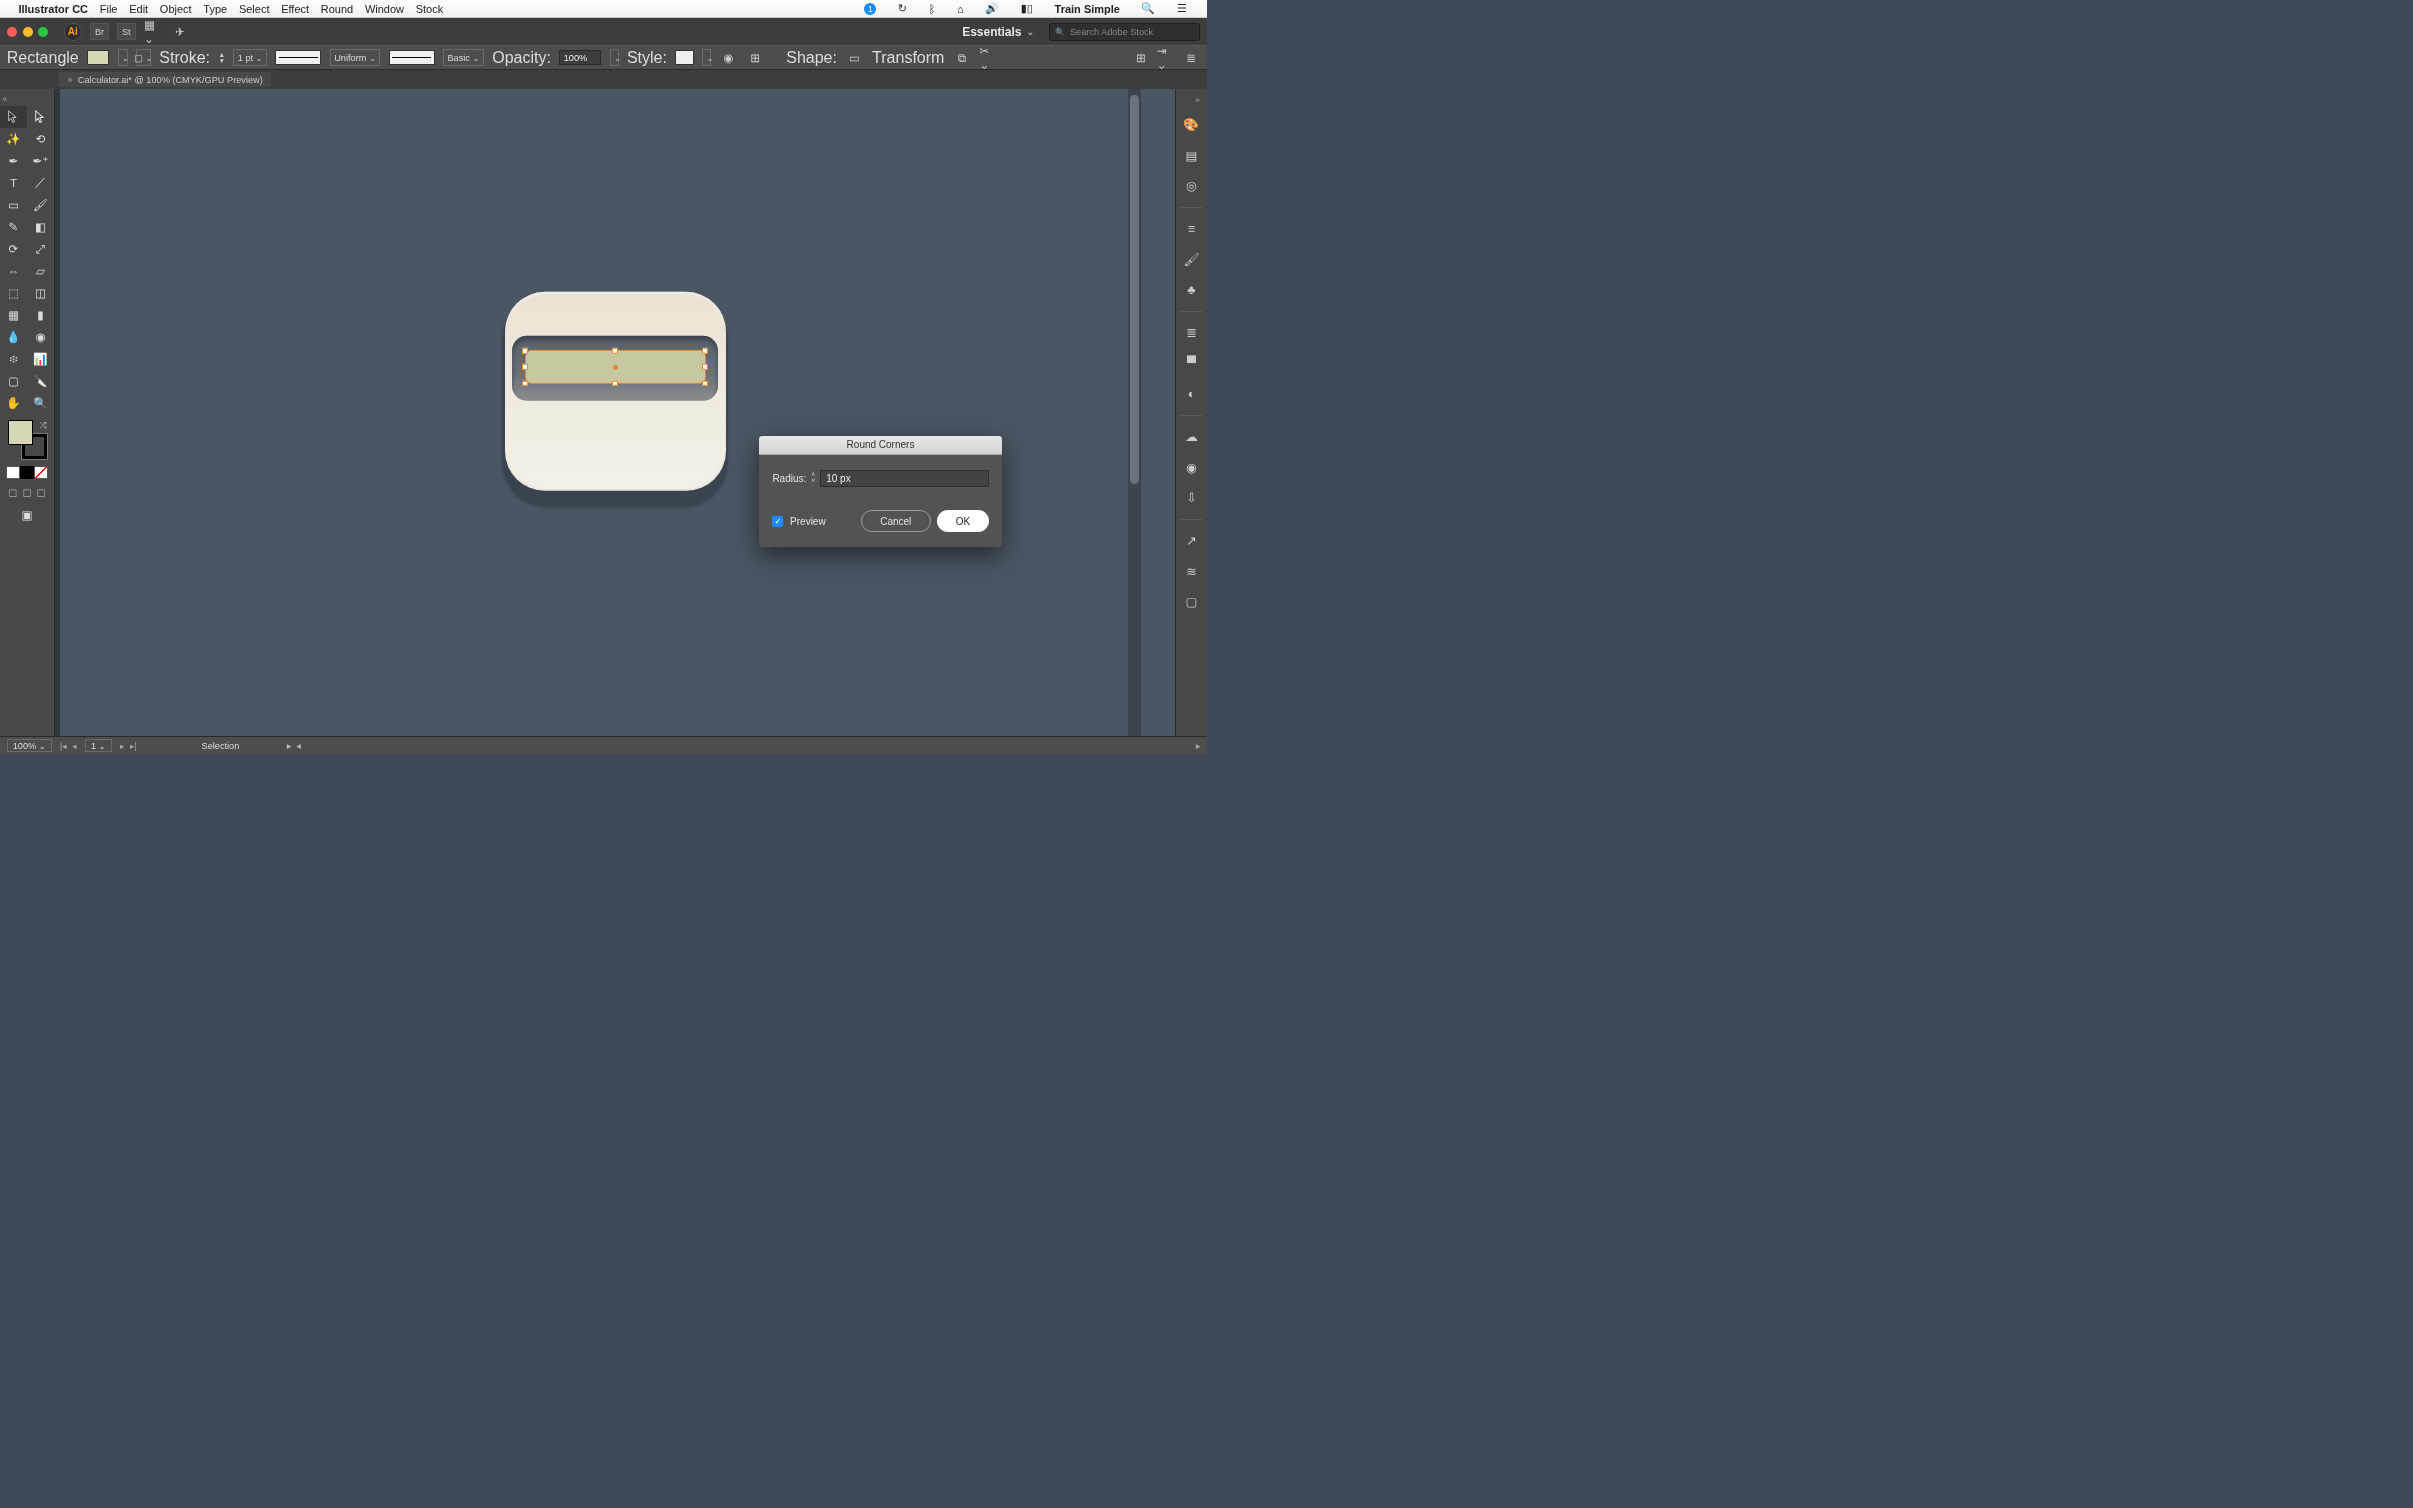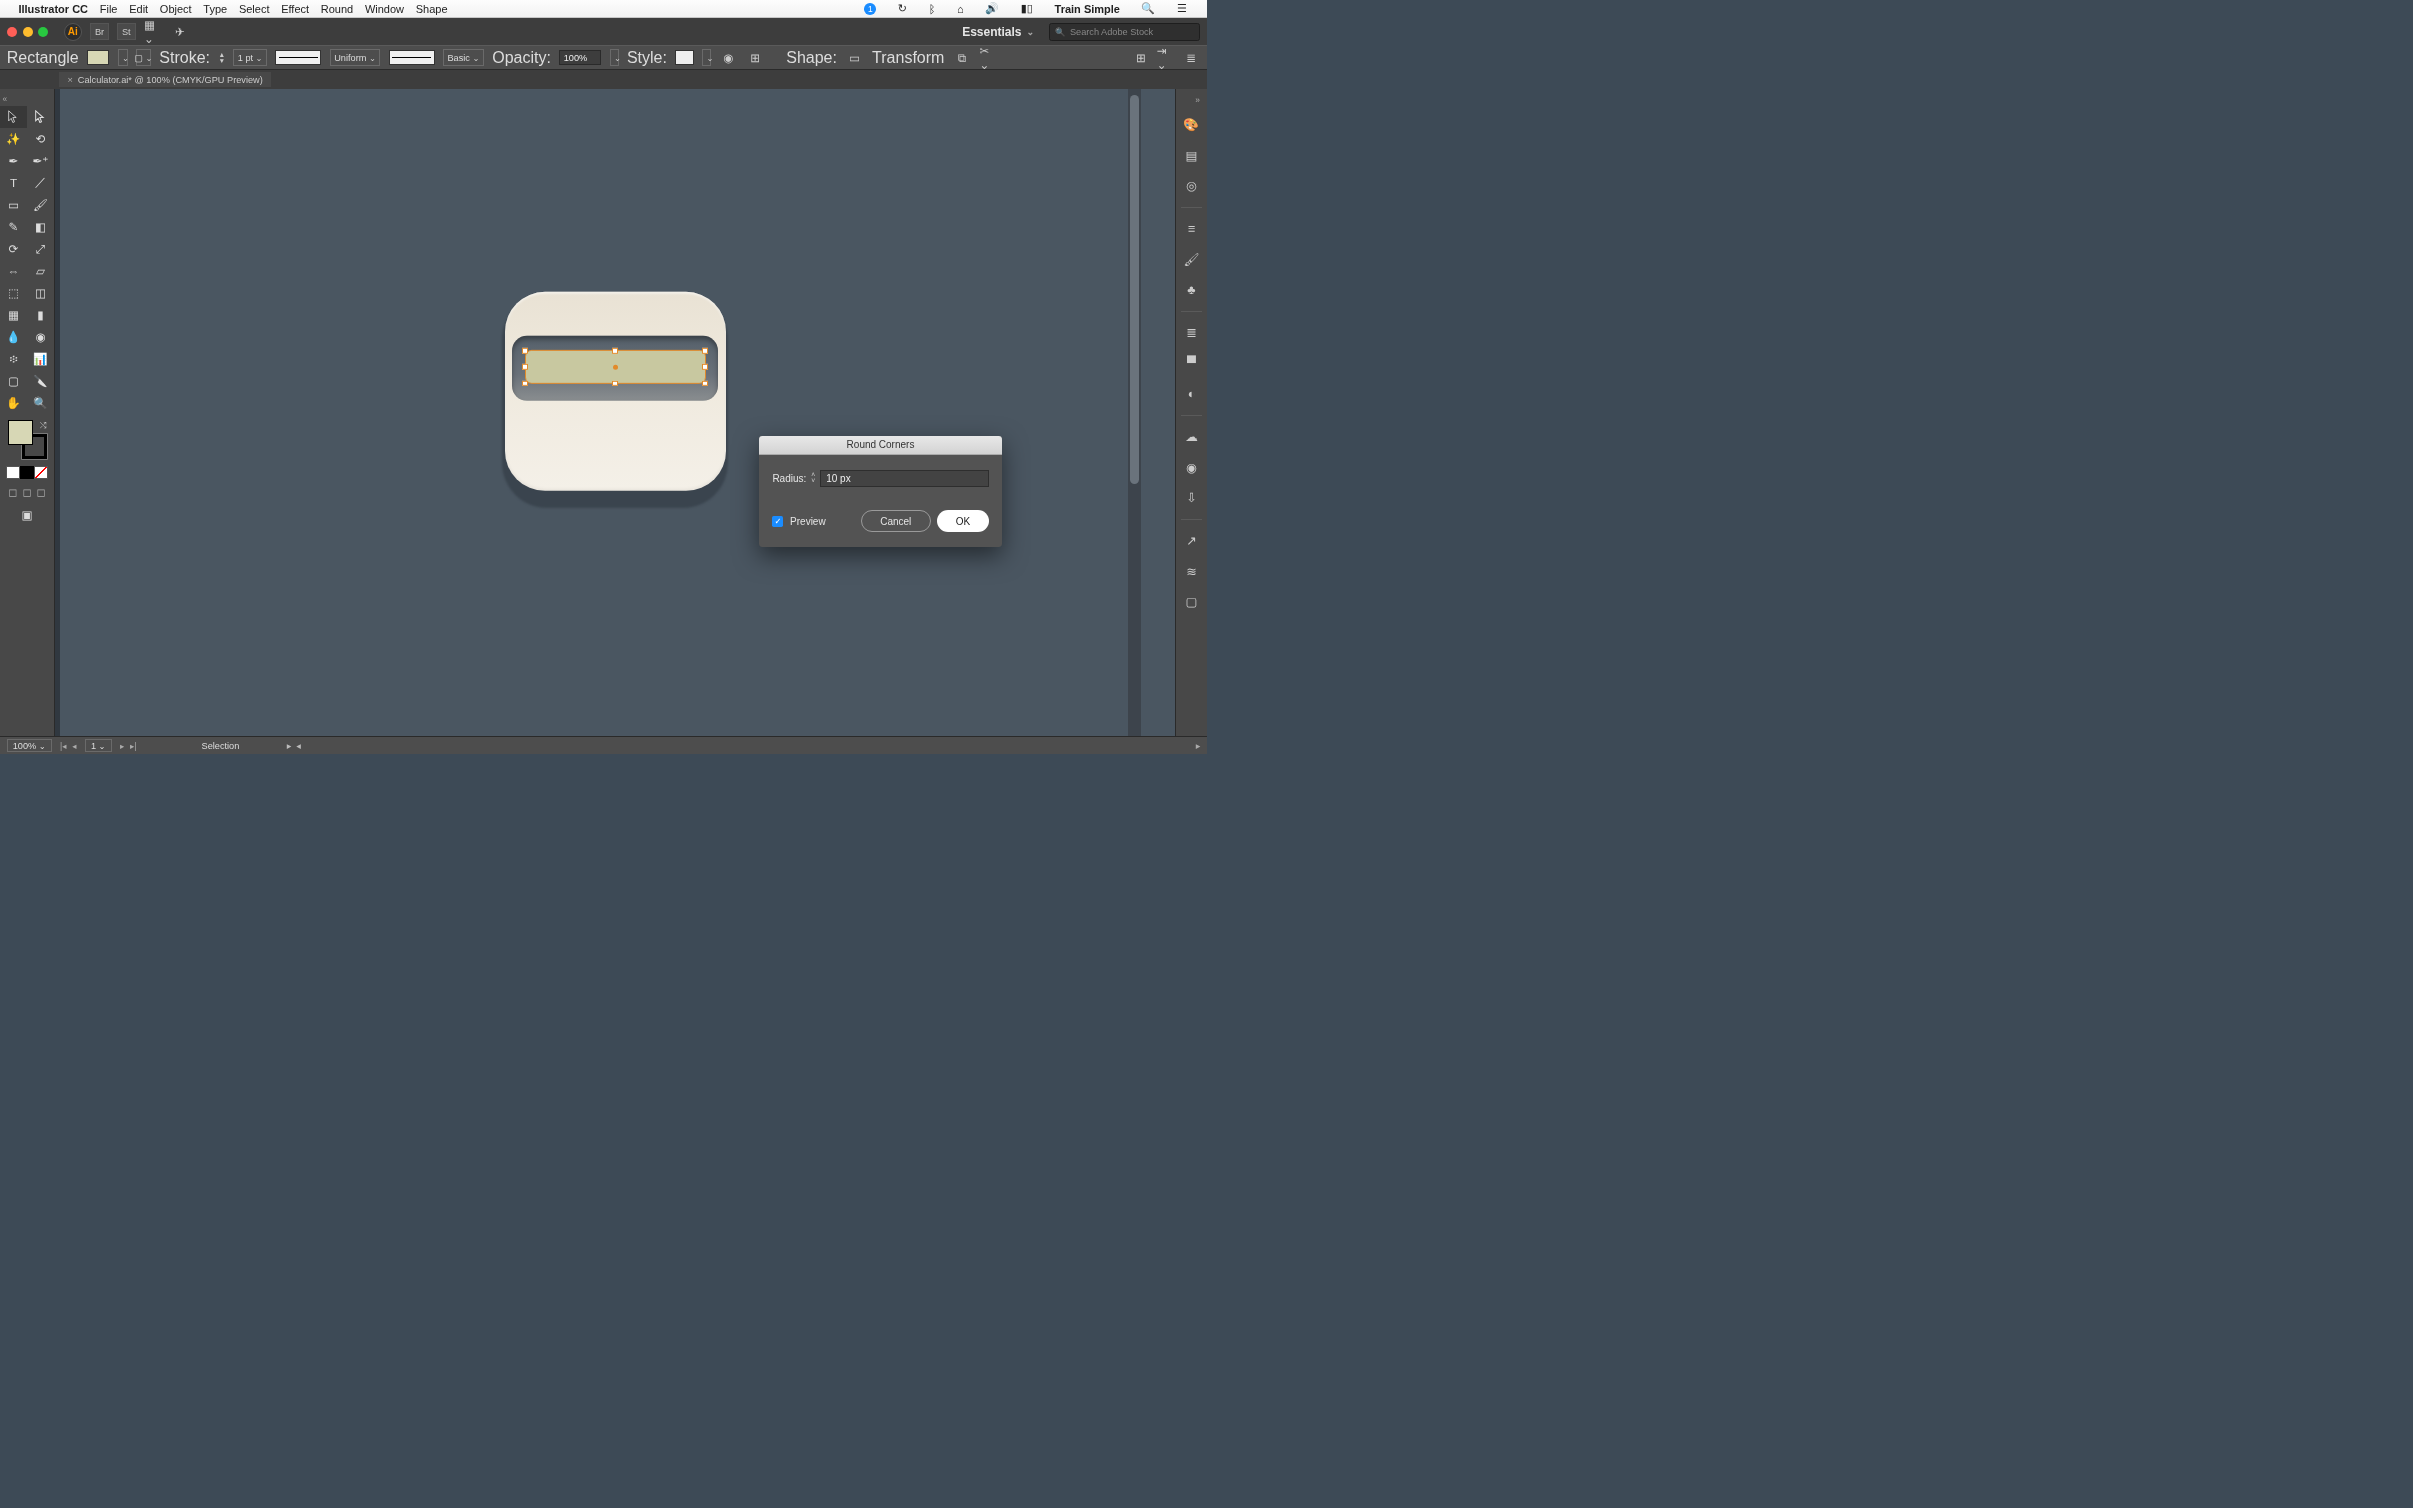--- a/index.html
+++ b/index.html
@@ -113,21 +113,21 @@
   <span class="apple"></span>
   <span class="app-name">Illustrator CC</span>
   <span>File</span>
   <span>Edit</span>
   <span>Object</span>
   <span>Type</span>
   <span>Select</span>
   <span>Effect</span>
   <span>Round</span>
   <span>Window</span>
-  <span>Shape</span>
+  <span>Stock</span>
   <div class="mac-right">
     <span class="blue-dot">1</span>
     <span class="ico">↻</span>
     <span class="ico">ᛒ</span>
     <span class="ico">⌂</span>
     <span class="ico">🔊</span>
     <span class="ico">▮▯</span>
     <span style="font-weight:600">Train Simple</span>
     <span class="ico">🔍</span>
     <span class="ico">☰</span>

